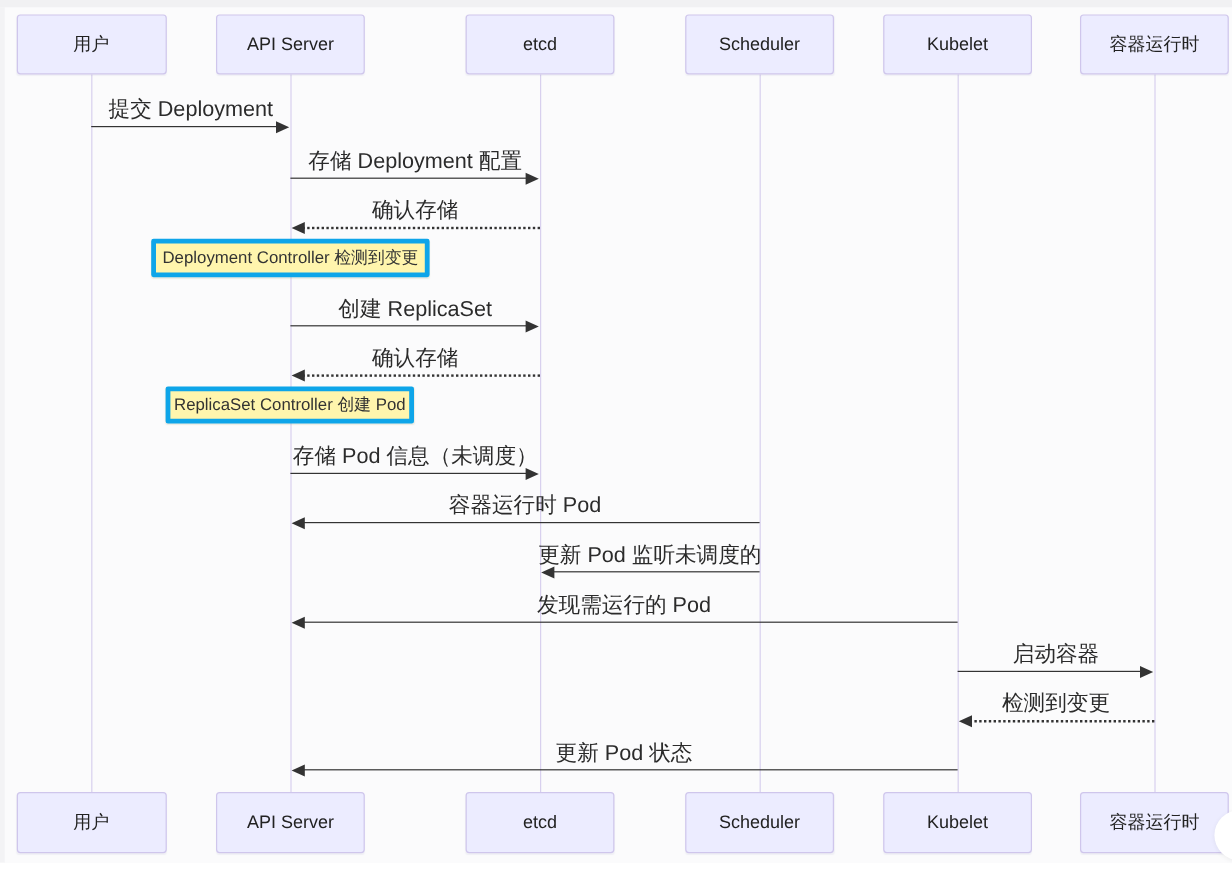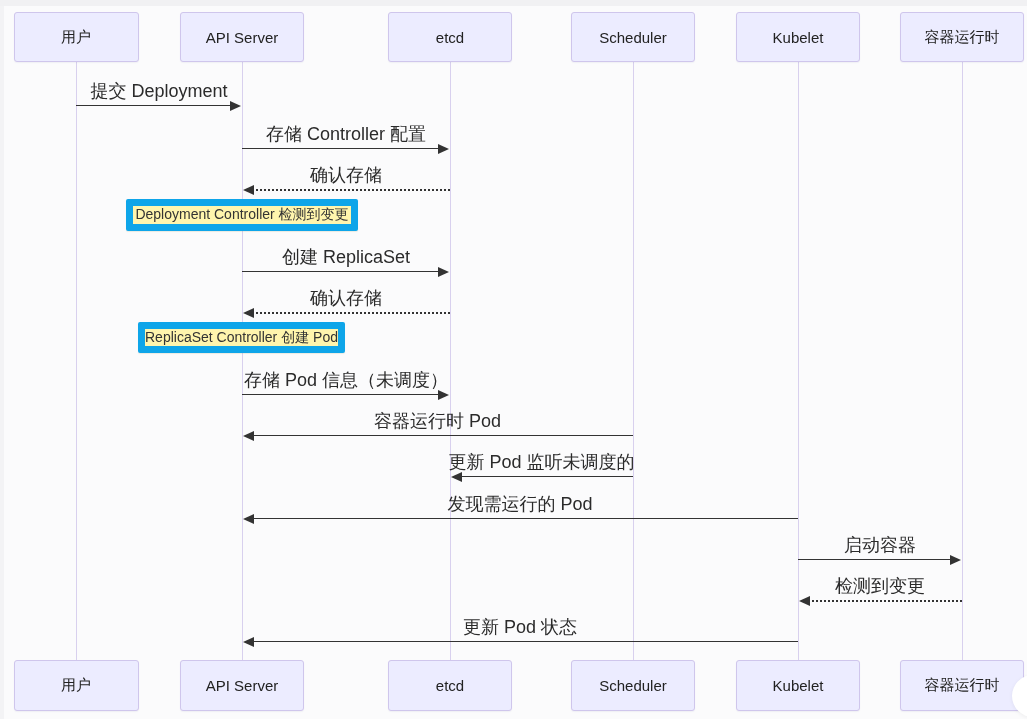--- a/index.html
+++ b/index.html
@@ -63,21 +63,21 @@
     position: absolute;
     width: 0; height: 0;
     border-top: 5px solid transparent;
     border-bottom: 5px solid transparent;
   }
   .arrowhead.right { border-left: 11px solid #333333; }
   .arrowhead.left  { border-right: 11px solid #333333; }
   .note {
     position: absolute;
     background: #FFF5AD;
-    border: 7px solid #0ea5e9;
+    border: 4px solid #0ea5e9;
     border-radius: 2px;
     box-sizing: border-box;
     display: flex; align-items: center; justify-content: center;
     font-size: 14px;
     color: #333333;
     box-shadow: 0 1px 1px rgba(150,150,80,0.15);
   }
   .watermark {
     position: absolute;
     top: 699px;
@@ -118,21 +118,21 @@
       <div class="actor-box" style="left: 571px; top: 660px; height: 51px; width: 124px;">Scheduler</div>
       <div class="lifeline" style="left: 797.5px;"></div>
       <div class="actor-box" style="left: 736px; top: 12px; width: 124px;">Kubelet</div>
       <div class="actor-box" style="left: 736px; top: 660px; height: 51px; width: 124px;">Kubelet</div>
       <div class="lifeline" style="left: 961.5px;"></div>
       <div class="actor-box" style="left: 900px; top: 12px; width: 124px;">容器运行时</div>
       <div class="actor-box" style="left: 900px; top: 660px; height: 51px; width: 124px;">容器运行时</div>
       <div class="msg-label" style="left: 159px; top: 82px;">提交 Deployment</div>
       <div class="msg-line solid" style="top: 105px; left: 76px; width: 156px;"></div>
       <div class="arrowhead right" style="top: 101px; left: 230px;"></div>
-      <div class="msg-label" style="left: 346px; top: 125px;">存储 Controller 配置</div>
+      <div class="msg-label" style="left: 346px; top: 125px;">存储 Deployment 配置</div>
       <div class="msg-line solid" style="top: 148px; left: 242px; width: 198px;"></div>
       <div class="arrowhead right" style="top: 144px; left: 438px;"></div>
       <div class="msg-label" style="left: 346px; top: 166px;">确认存储</div>
       <div class="msg-line dotted" style="top: 189px; left: 252px; width: 198px;"></div>
       <div class="arrowhead left" style="top: 185px; left: 243px;"></div>
       <div class="msg-label" style="left: 346px; top: 248px;">创建 ReplicaSet</div>
       <div class="msg-line solid" style="top: 271px; left: 242px; width: 198px;"></div>
       <div class="arrowhead right" style="top: 267px; left: 438px;"></div>
       <div class="msg-label" style="left: 346px; top: 289px;">确认存储</div>
       <div class="msg-line dotted" style="top: 312px; left: 252px; width: 198px;"></div>

